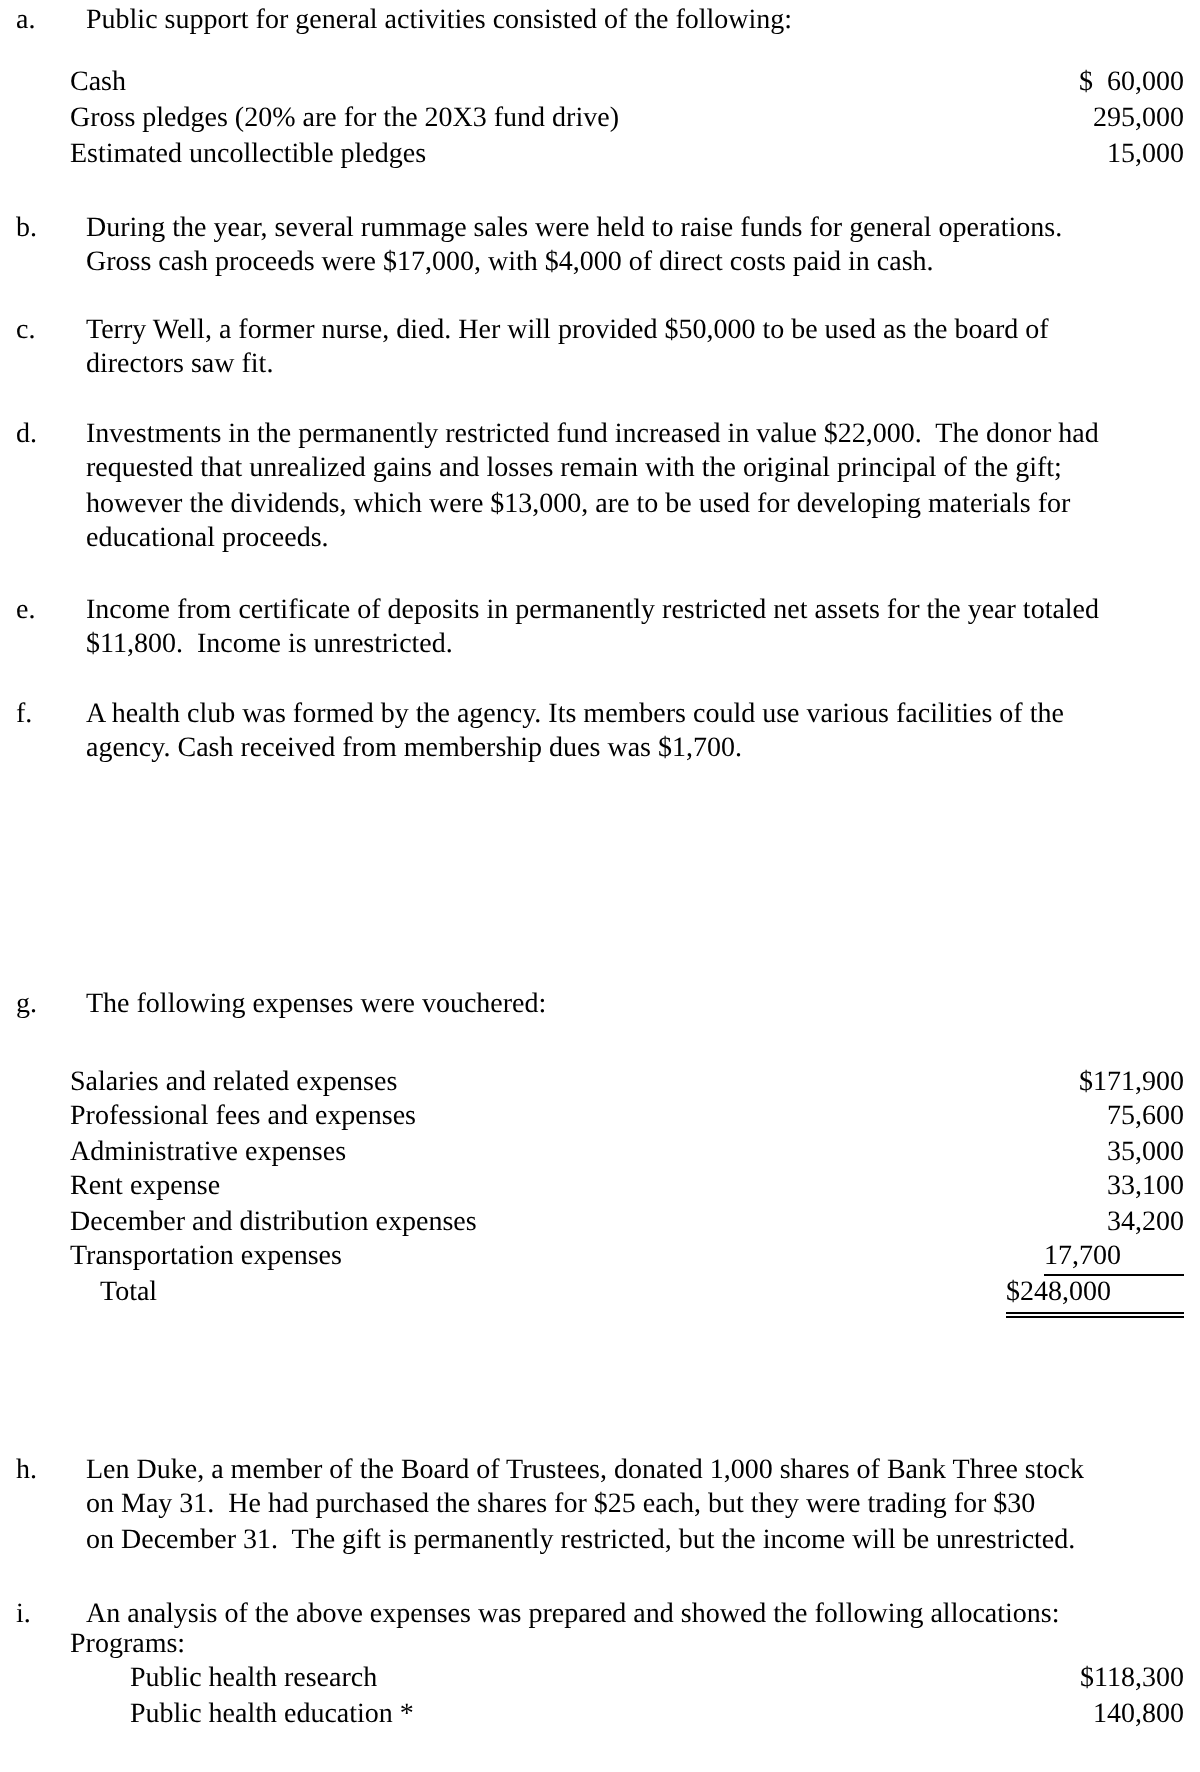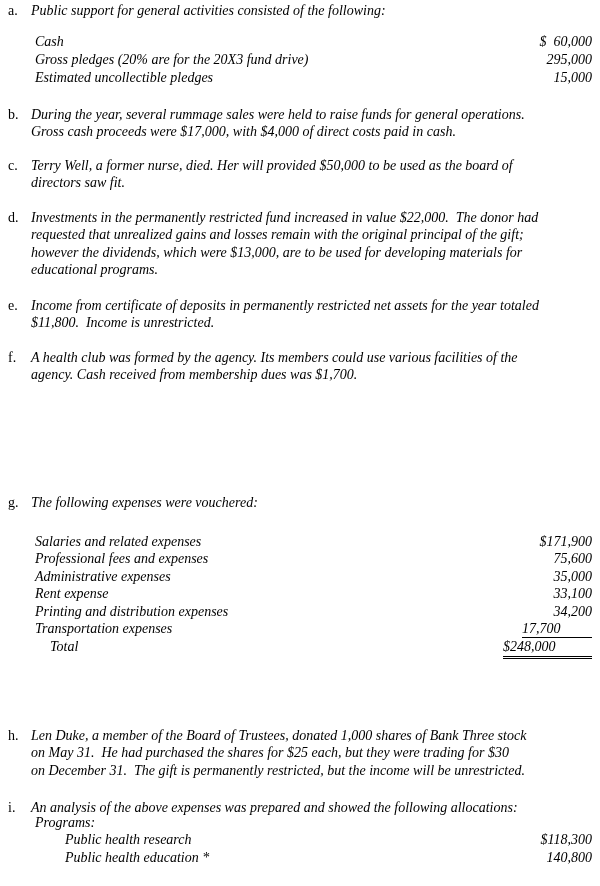--- a/index.html
+++ b/index.html
@@ -8,24 +8,24 @@
     width:600px;height:886px;
     background:#ffffff;
     overflow:hidden;
     font-family:"Liberation Serif", serif;
     font-size:14px;
     line-height:17.4px;
     color:#000000;
   }
   .sec{position:absolute;left:8px;right:8px;}
   .ltr{position:absolute;left:0;top:0;}
-  .body{margin-left:23px;font-style:italic;}
+  .body{margin-left:35px;}
   .ln{white-space:pre;}
   .tbl{position:absolute;left:35px;right:8px;}
-  .row{display:flex;justify-content:space-between;align-items:baseline;font-style:italic;}
+  .row{display:flex;justify-content:space-between;align-items:baseline;}
   .lbl{white-space:pre;}
   .amt{text-align:left;white-space:pre;}
   .amt.u1{border-bottom:1px solid #000;min-width:70px;}
   .amt.u2{border-bottom:3px double #000;min-width:89px;}
   .indent1{padding-left:15px;}
   .indent2{padding-left:30px;}
   .a-tbl{line-height:18px;}
 </style>
 </head>
 <body>
@@ -69,21 +69,21 @@
       <div class="ln">directors saw fit.</div>
     </div>
   </section>
 
   <section class="sec" style="top:209px">
     <span class="ltr">d.</span>
     <div class="body">
       <div class="ln">Investments in the permanently restricted fund increased in value $22,000.  The donor had</div>
       <div class="ln">requested that unrealized gains and losses remain with the original principal of the gift;</div>
       <div class="ln">however the dividends, which were $13,000, are to be used for developing materials for</div>
-      <div class="ln">educational programs.</div>
+      <div class="ln">educational proceeds.</div>
     </div>
   </section>
 
   <section class="sec" style="top:297px">
     <span class="ltr">e.</span>
     <div class="body">
       <div class="ln">Income from certificate of deposits in permanently restricted net assets for the year totaled</div>
       <div class="ln">$11,800.  Income is unrestricted.</div>
     </div>
   </section>
@@ -114,21 +114,21 @@
     </div>
     <div class="row">
       <span class="lbl">Administrative expenses</span>
       <span class="amt">35,000</span>
     </div>
     <div class="row">
       <span class="lbl">Rent expense</span>
       <span class="amt">33,100</span>
     </div>
     <div class="row">
-      <span class="lbl">Printing and distribution expenses</span>
+      <span class="lbl">December and distribution expenses</span>
       <span class="amt">34,200</span>
     </div>
     <div class="row">
       <span class="lbl">Transportation expenses</span>
       <span class="amt u1">17,700</span>
     </div>
     <div class="row">
       <span class="lbl indent1">Total</span>
       <span class="amt u2">$248,000</span>
     </div>

